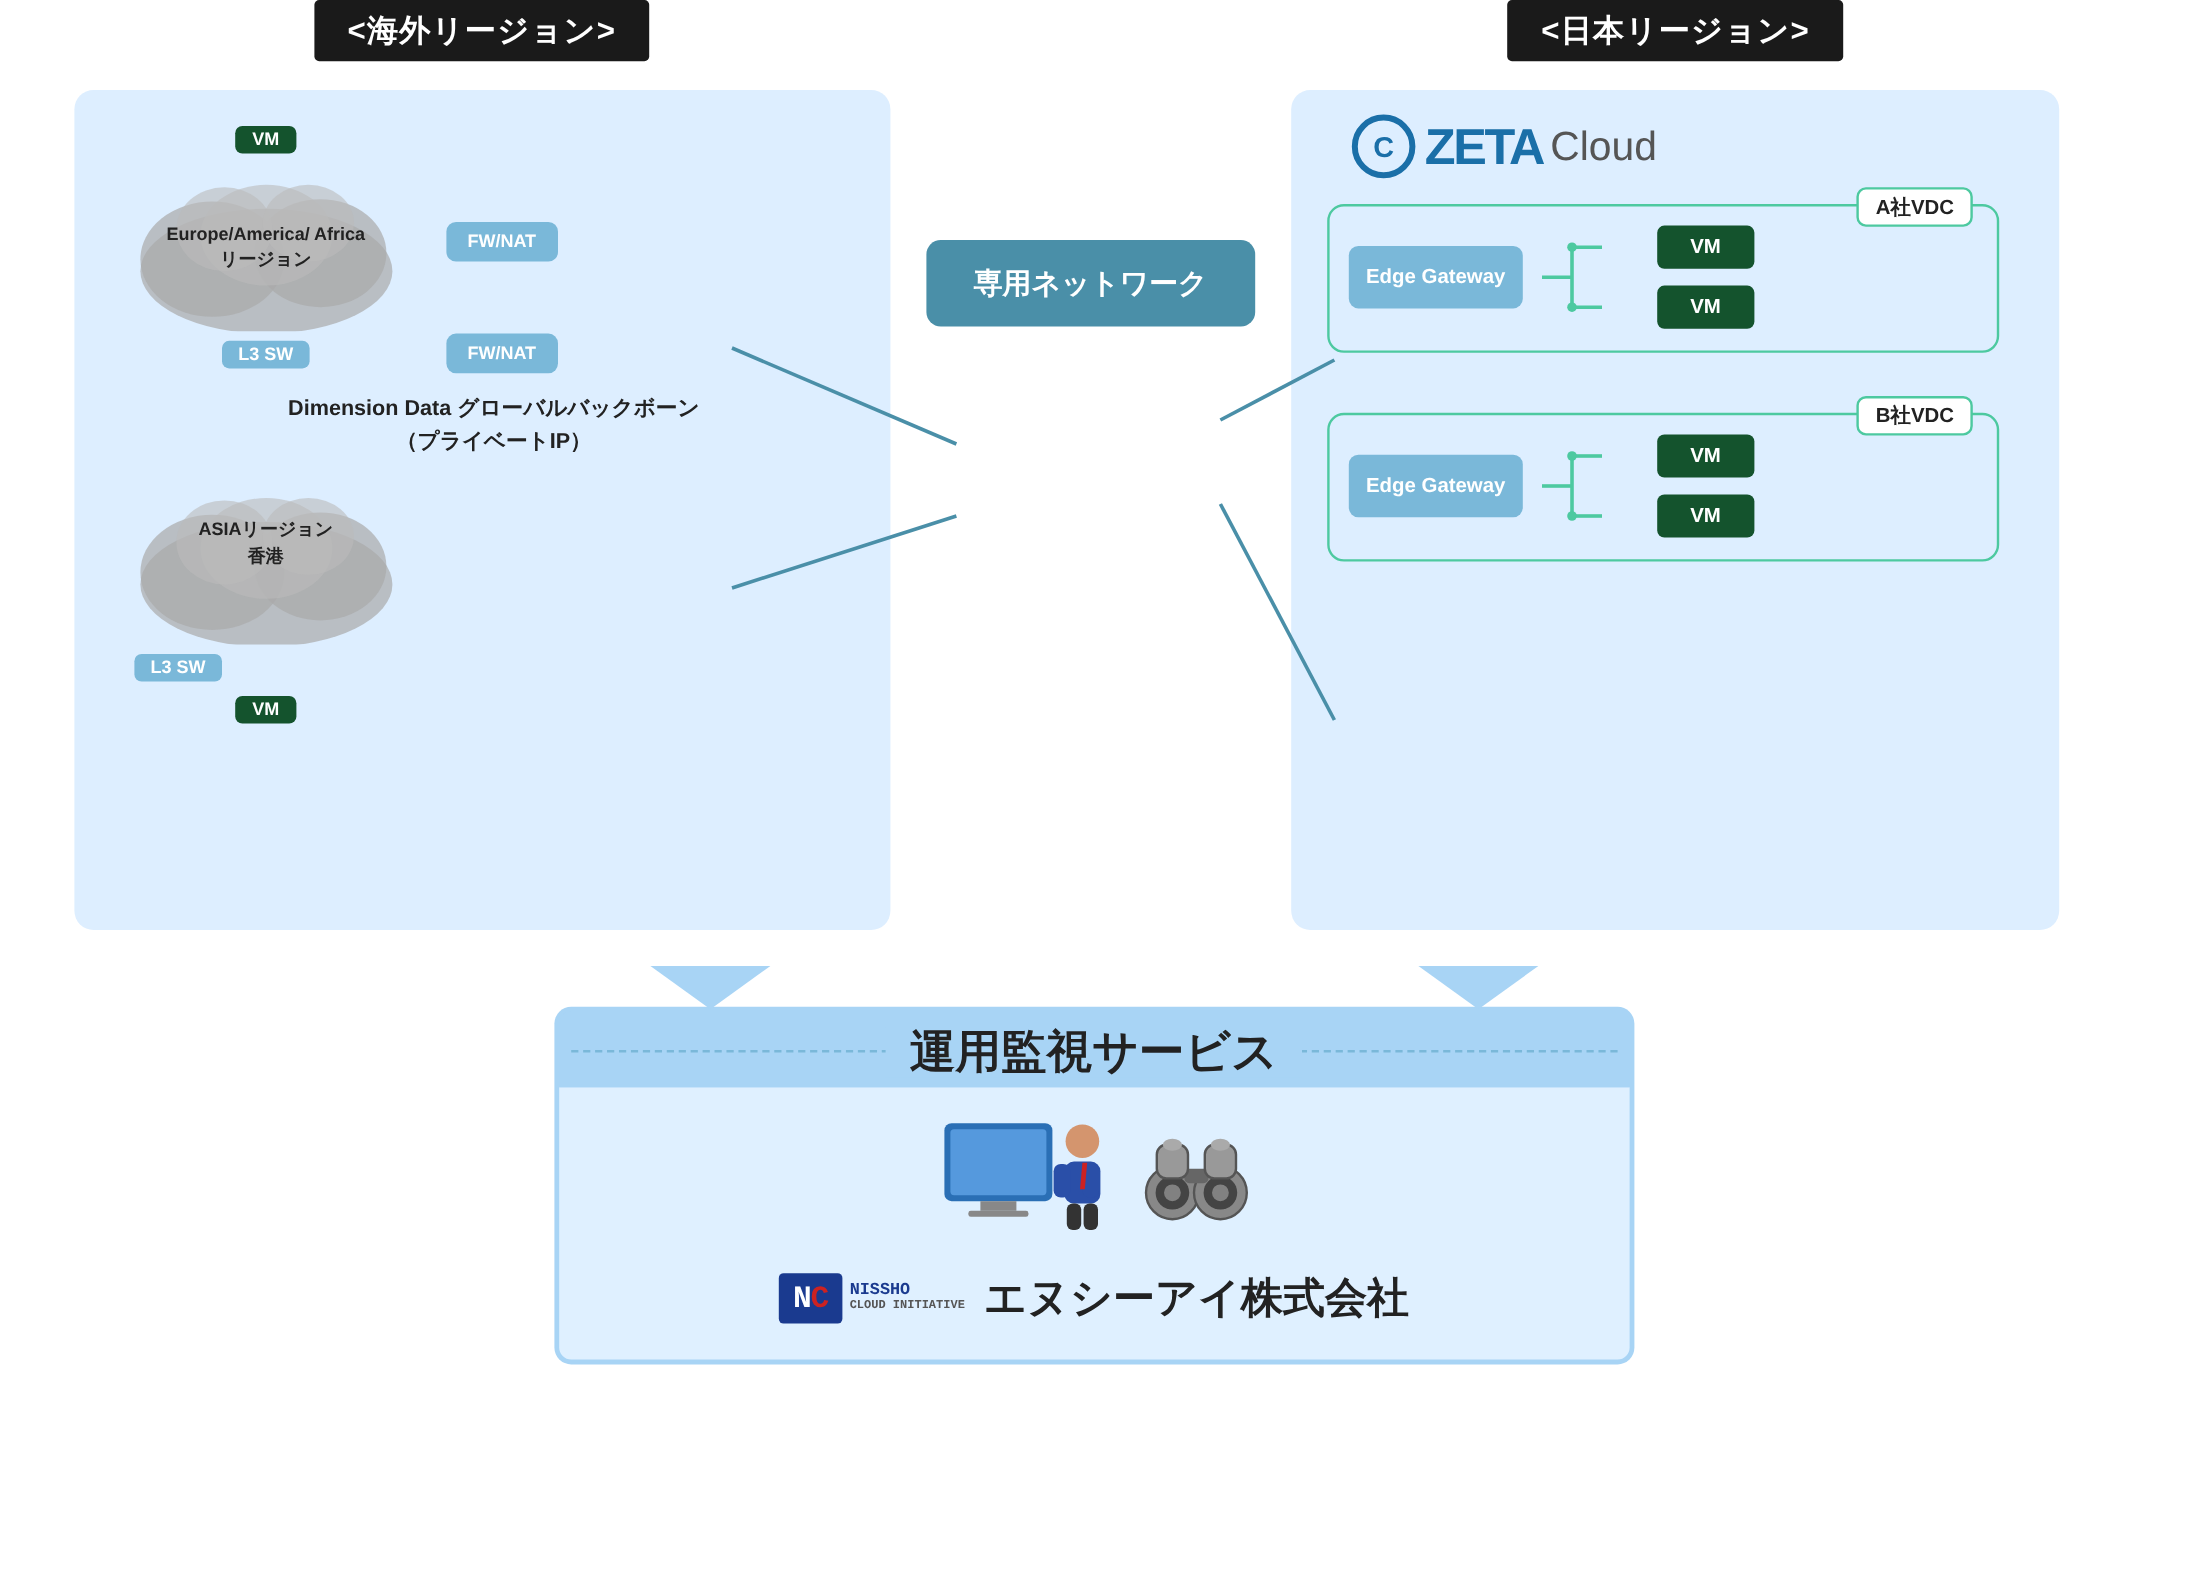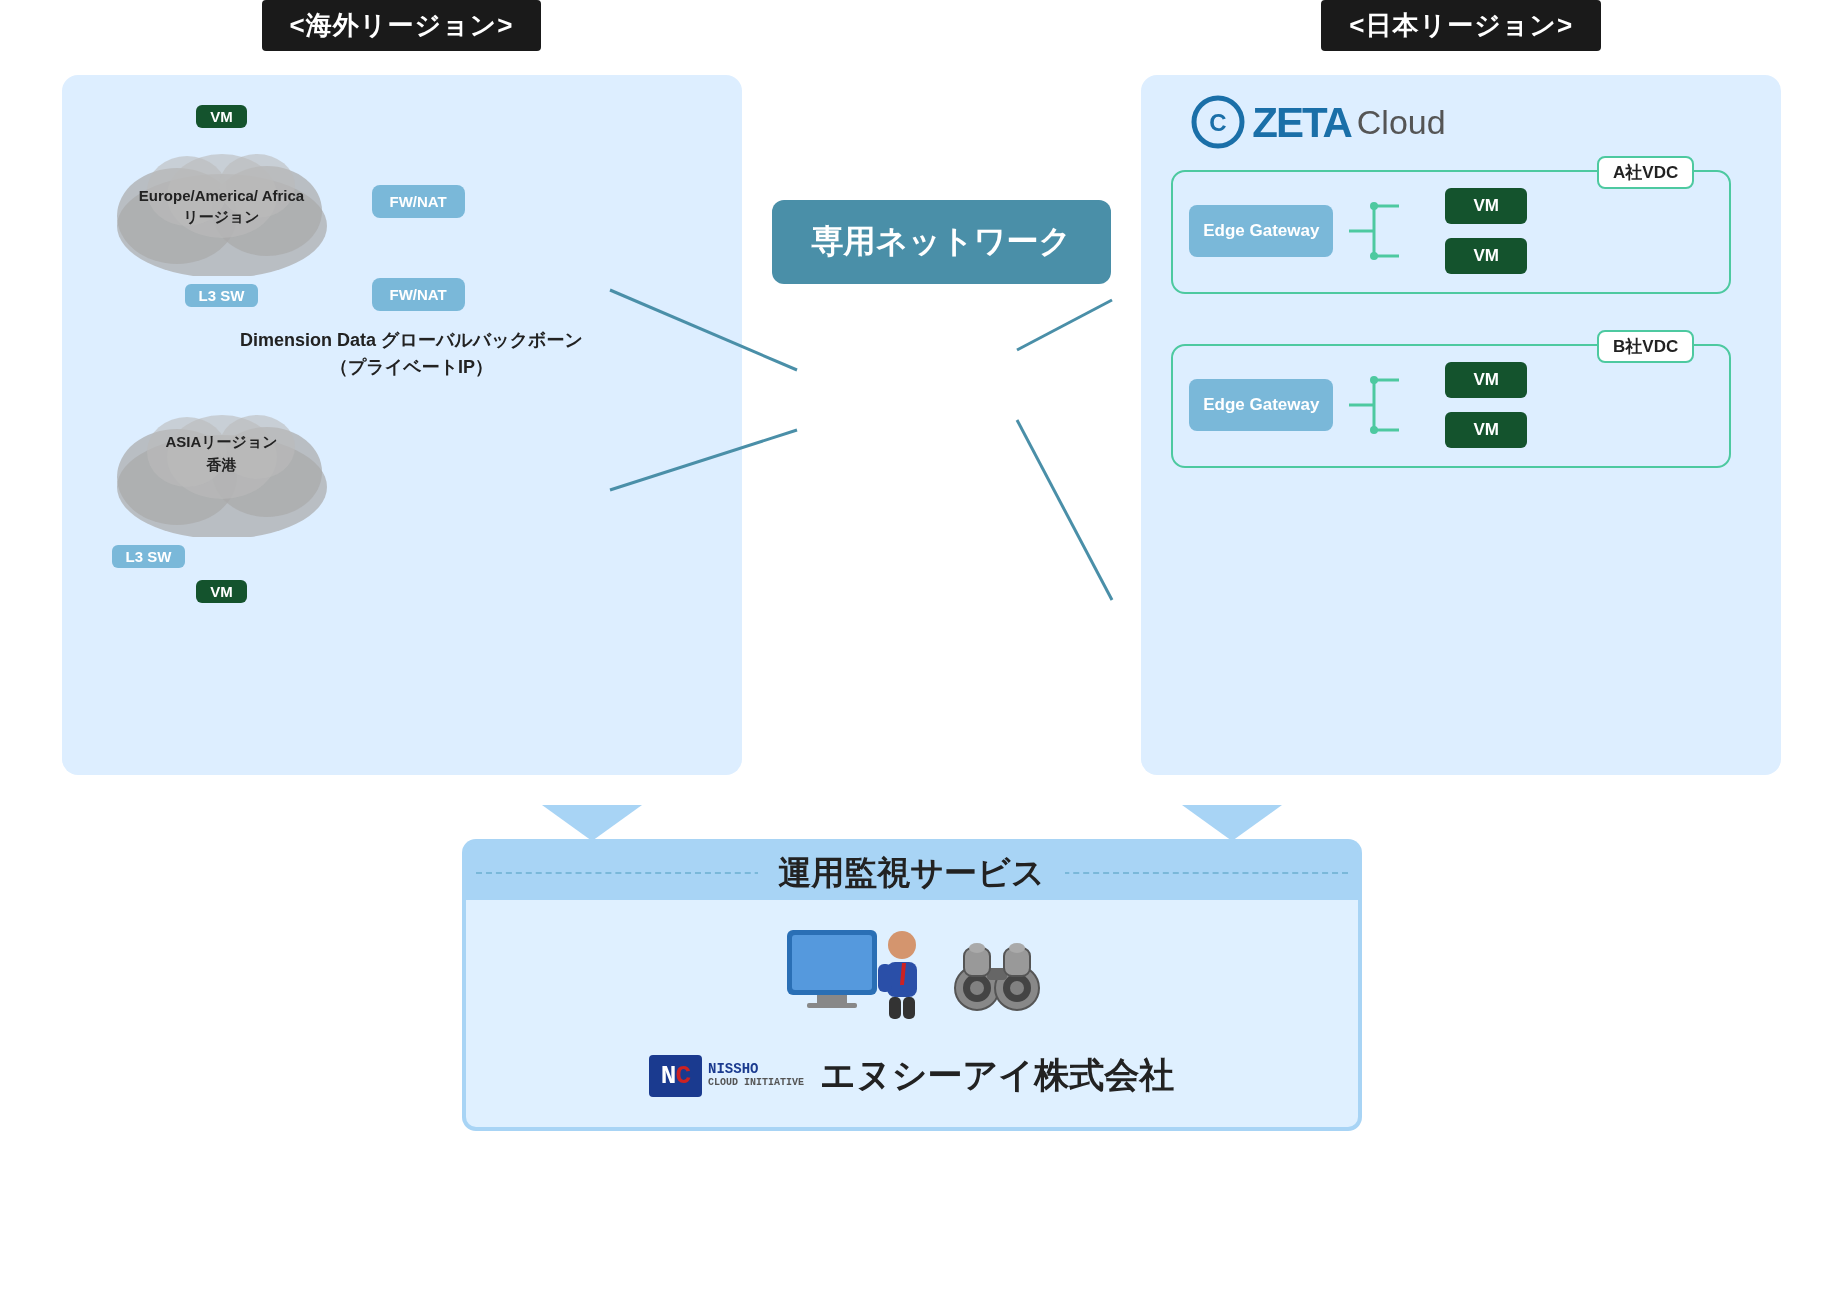--- a/index.html
+++ b/index.html
@@ -119,21 +119,21 @@
       text-align: center;
       color: #222;
       line-height: 1.5;
       margin: 10px 0;
     }
 
     
     .network-box {
       background: #4a8fa8;
       color: #fff;
-      font-size: 32px;
+      font-size: 24px;
       font-weight: bold;
       border-radius: 12px;
       padding: 20px 40px;
       text-align: right;
       align-self: center;
       white-space: nowrap;
       margin-top: 80px;
     }
 
     
@@ -174,21 +174,21 @@
       border-radius: 14px;
       padding: 14px 16px 16px 16px;
       background: transparent;
       position: relative;
       width: 560px;
     }
 
     .vdc-label {
       position: absolute;
       top: -16px;
-      right: 35px;
+      right: 20px;
       background: #fff;
       border: 2px solid #4dc9a0;
       border-radius: 8px;
       padding: 3px 14px;
       font-size: 17px;
       font-weight: bold;
       color: #222;
     }
 
     .vdc-inner {
@@ -460,21 +460,21 @@
 
     <div style="display:flex; justify-content:space-between; width:860px; margin-bottom: -2px; position:relative;">
       <div style="width:0; height:0; border-left:50px solid transparent; border-right:50px solid transparent; border-top:36px solid #a8d4f5; margin-left:60px;"></div>
       <div style="width:0; height:0; border-left:50px solid transparent; border-right:50px solid transparent; border-top:36px solid #a8d4f5; margin-right:60px;"></div>
     </div>
 
     <div class="monitoring-outer-box">
       <div class="monitoring-label-bar">
         
         <div style="position:absolute; top:50%; left:10px; right:10px; border-top:2px dashed #7ab8d9; z-index:0;"></div>
-        <span style="background:#a8d4f5; padding:0 20px; position:relative; z-index:1; font-size:33px; font-weight:bold;">運用監視サービス</span>
+        <span style="background:#a8d4f5; padding:0 20px; position:relative; z-index:1; font-size:38px; font-weight:bold;">運用監視サービス</span>
       </div>
       <div class="monitoring-inner-box">
 
         <div class="monitoring-icons">
 
           <svg width="150" height="110" viewBox="0 0 150 110">
 
             <rect x="5" y="10" width="90" height="65" rx="6" fill="#2a6fb5"></rect>
             <rect x="10" y="15" width="80" height="55" rx="3" fill="#5599dd"></rect>
             <rect x="35" y="75" width="30" height="8" fill="#888"></rect>

